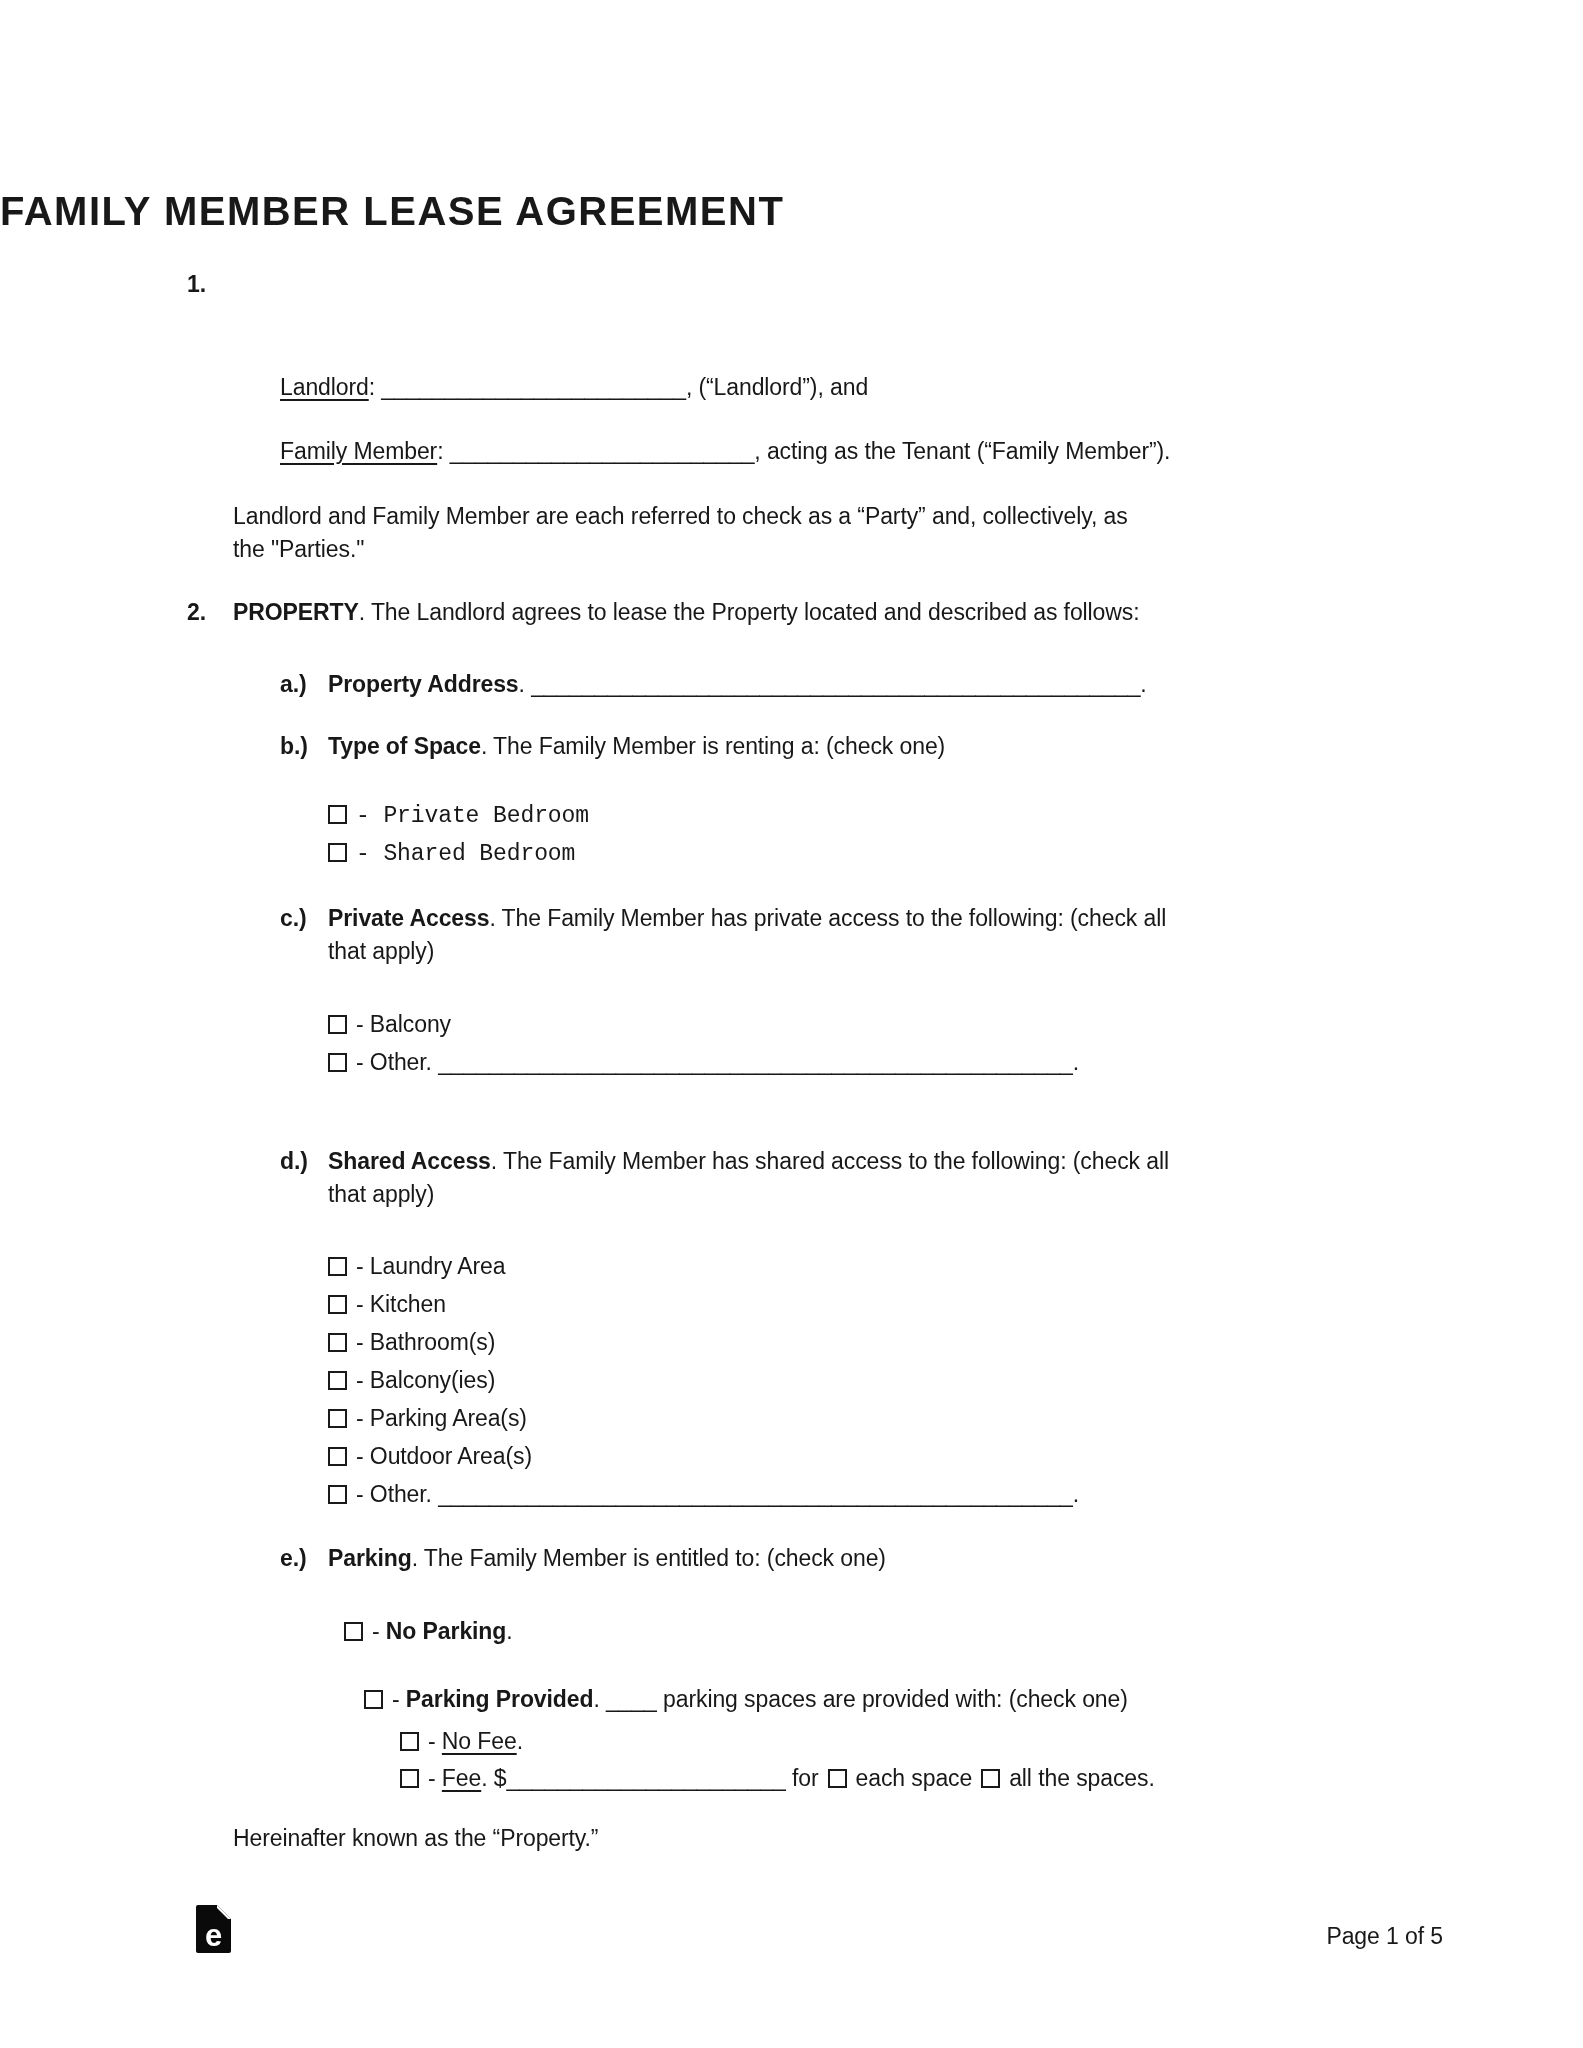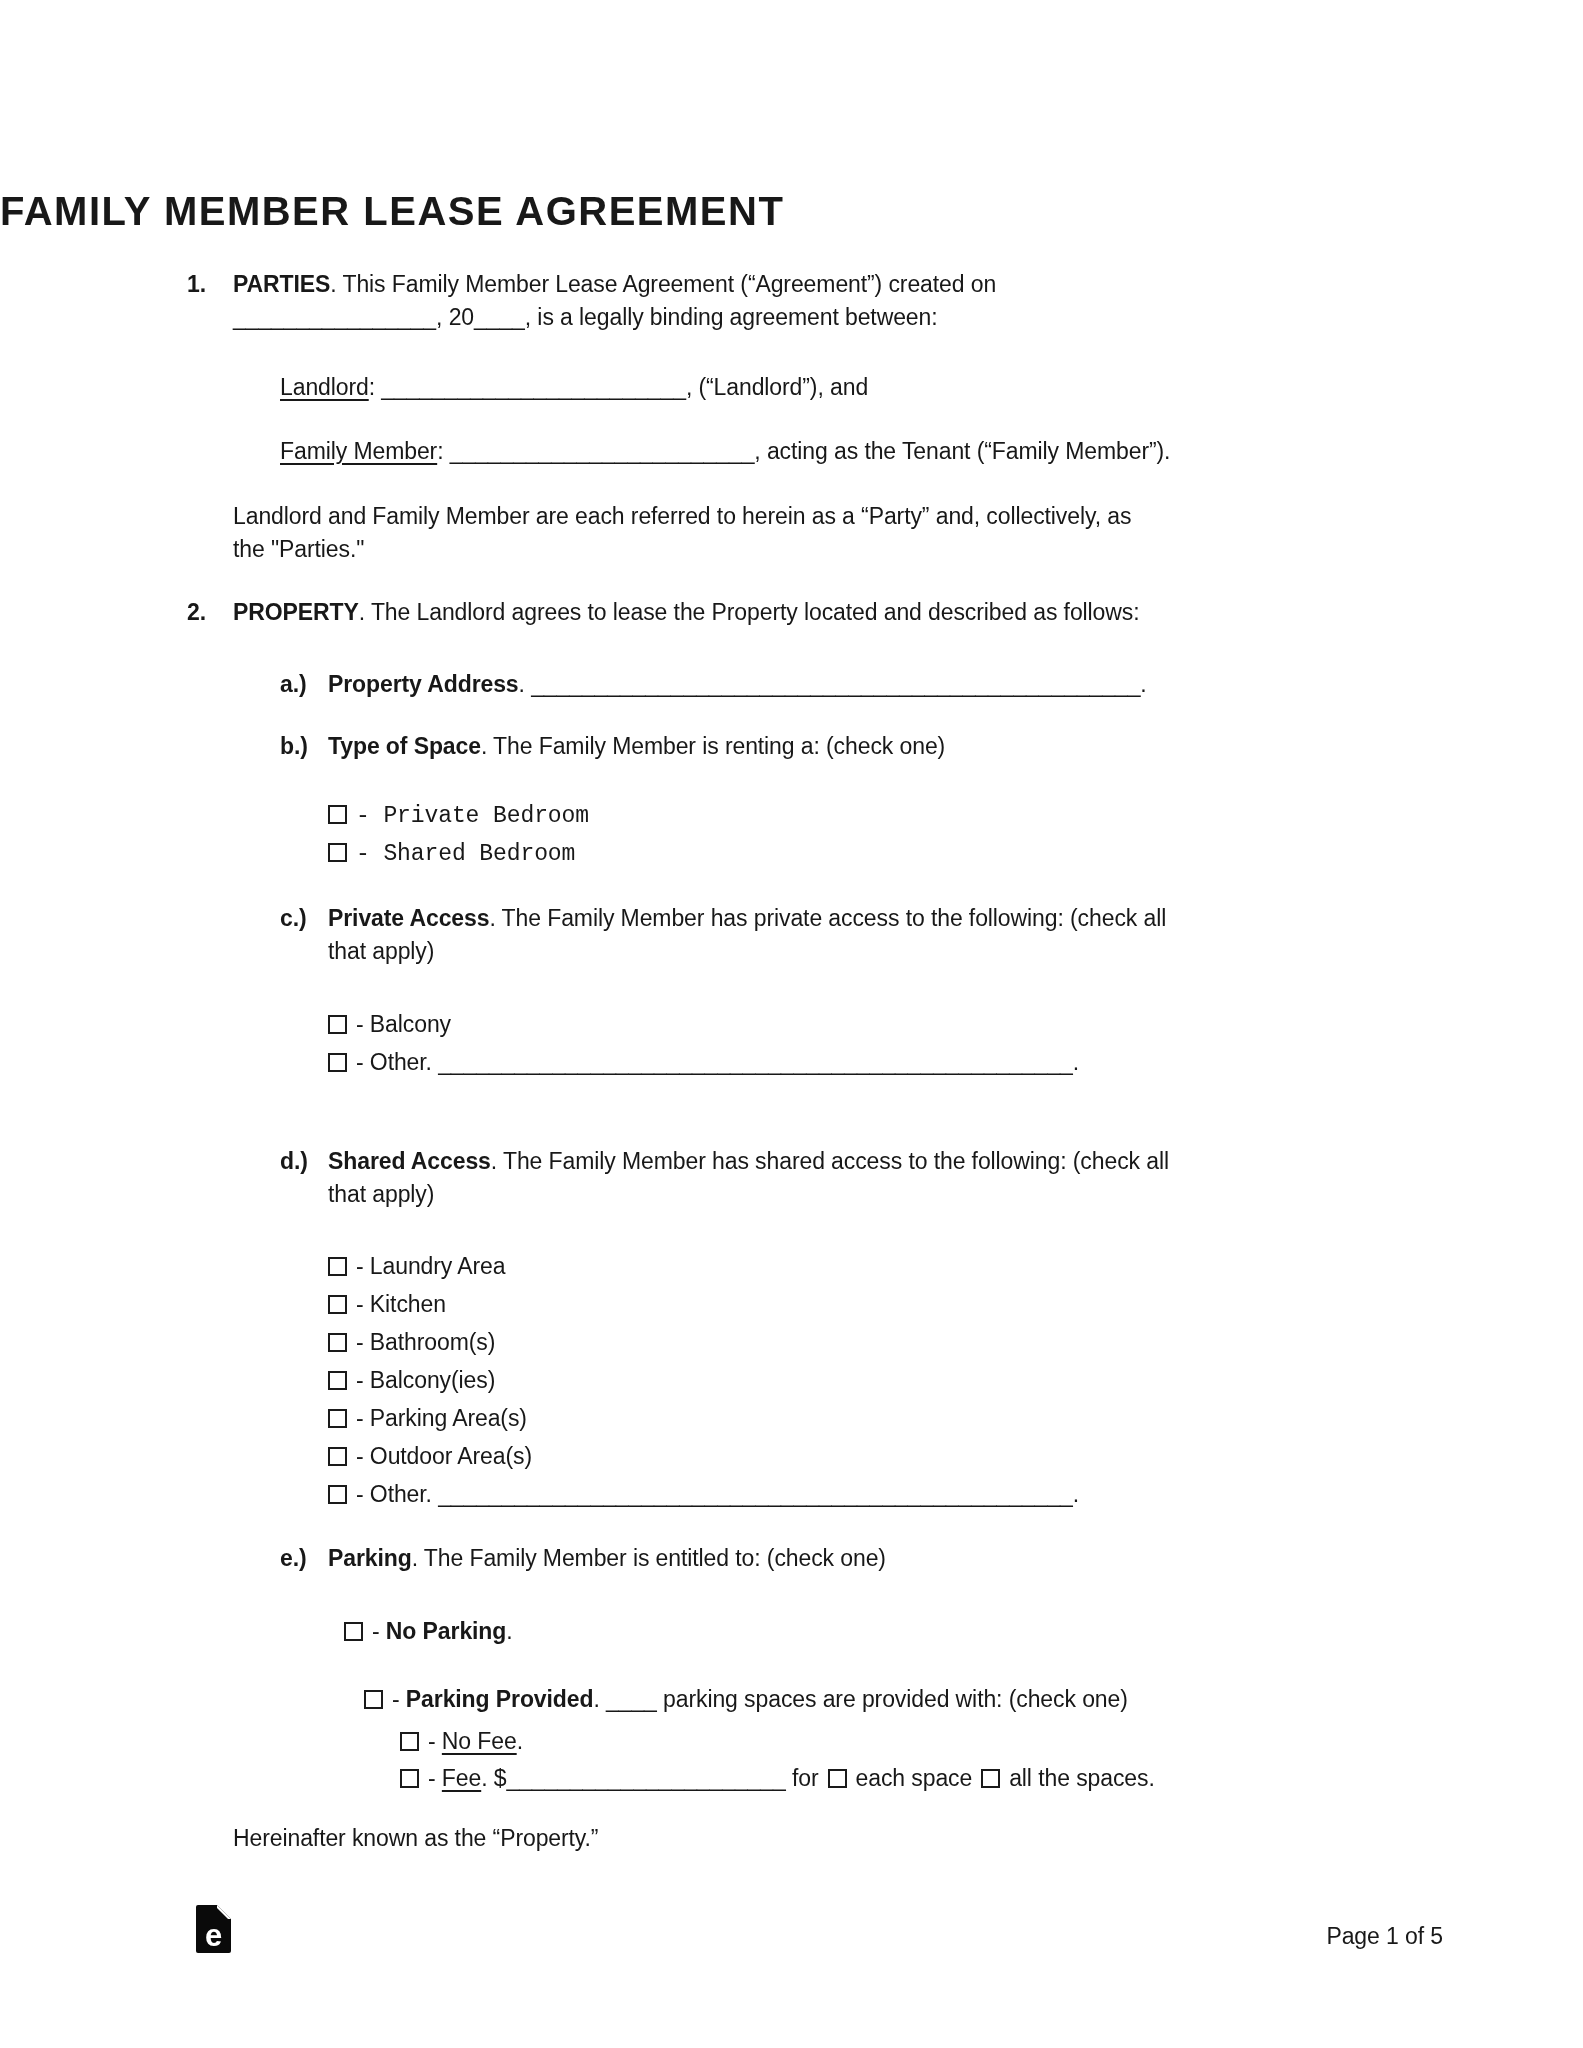--- a/index.html
+++ b/index.html
@@ -73,36 +73,32 @@
 </style>
 </head>
 <body>
 
 <div class="page">
 
   <div class="title">FAMILY MEMBER LEASE AGREEMENT</div>
 
   <div class="blk flex" id="b-s1">
     <span class="numcol">1.</span>
-    <div>
-      <div class="ln"><b>PARTIES</b><span>. This Family Member Lease Agreement (“Agreement”) created on</span></div>
-      <div class="ln"><span>________________, 20____, is a legally binding agreement between:</span></div>
-    </div>
   </div>
 
   <div class="blk ln" id="b-landlord">
     <span class="ul">Landlord</span><span>: ________________________, (“Landlord”), and</span>
   </div>
 
   <div class="blk ln" id="b-family">
     <span class="ul">Family Member</span><span>: ________________________, acting as the Tenant (“Family Member”).</span>
   </div>
 
   <div class="blk" id="b-note">
-    <div class="ln">Landlord and Family Member are each referred to herein as a “Party” and, collectively, as</div>
+    <div class="ln">Landlord and Family Member are each referred to check as a “Party” and, collectively, as</div>
     <div class="ln">the "Parties."</div>
   </div>
 
   <div class="blk flex" id="b-s2">
     <span class="numcol">2.</span>
     <div class="ln"><b>PROPERTY</b><span>. The Landlord agrees to lease the Property located and described as follows:</span></div>
   </div>
 
   <div class="blk flex" id="b-a">
     <span class="lettercol">a.)</span>

